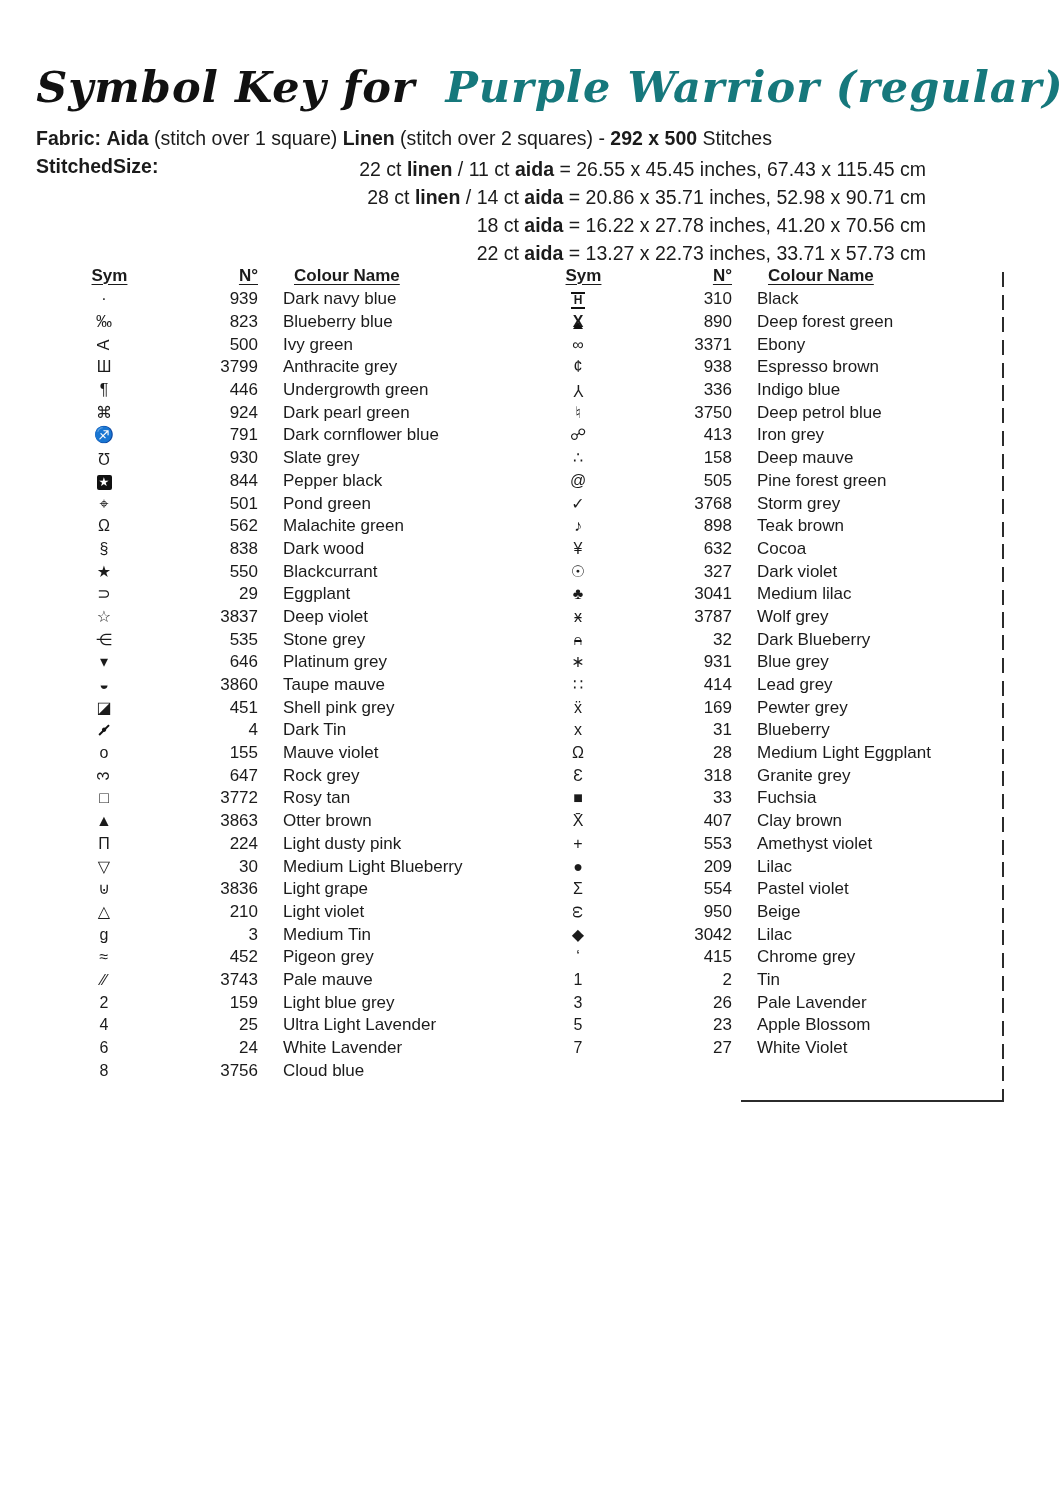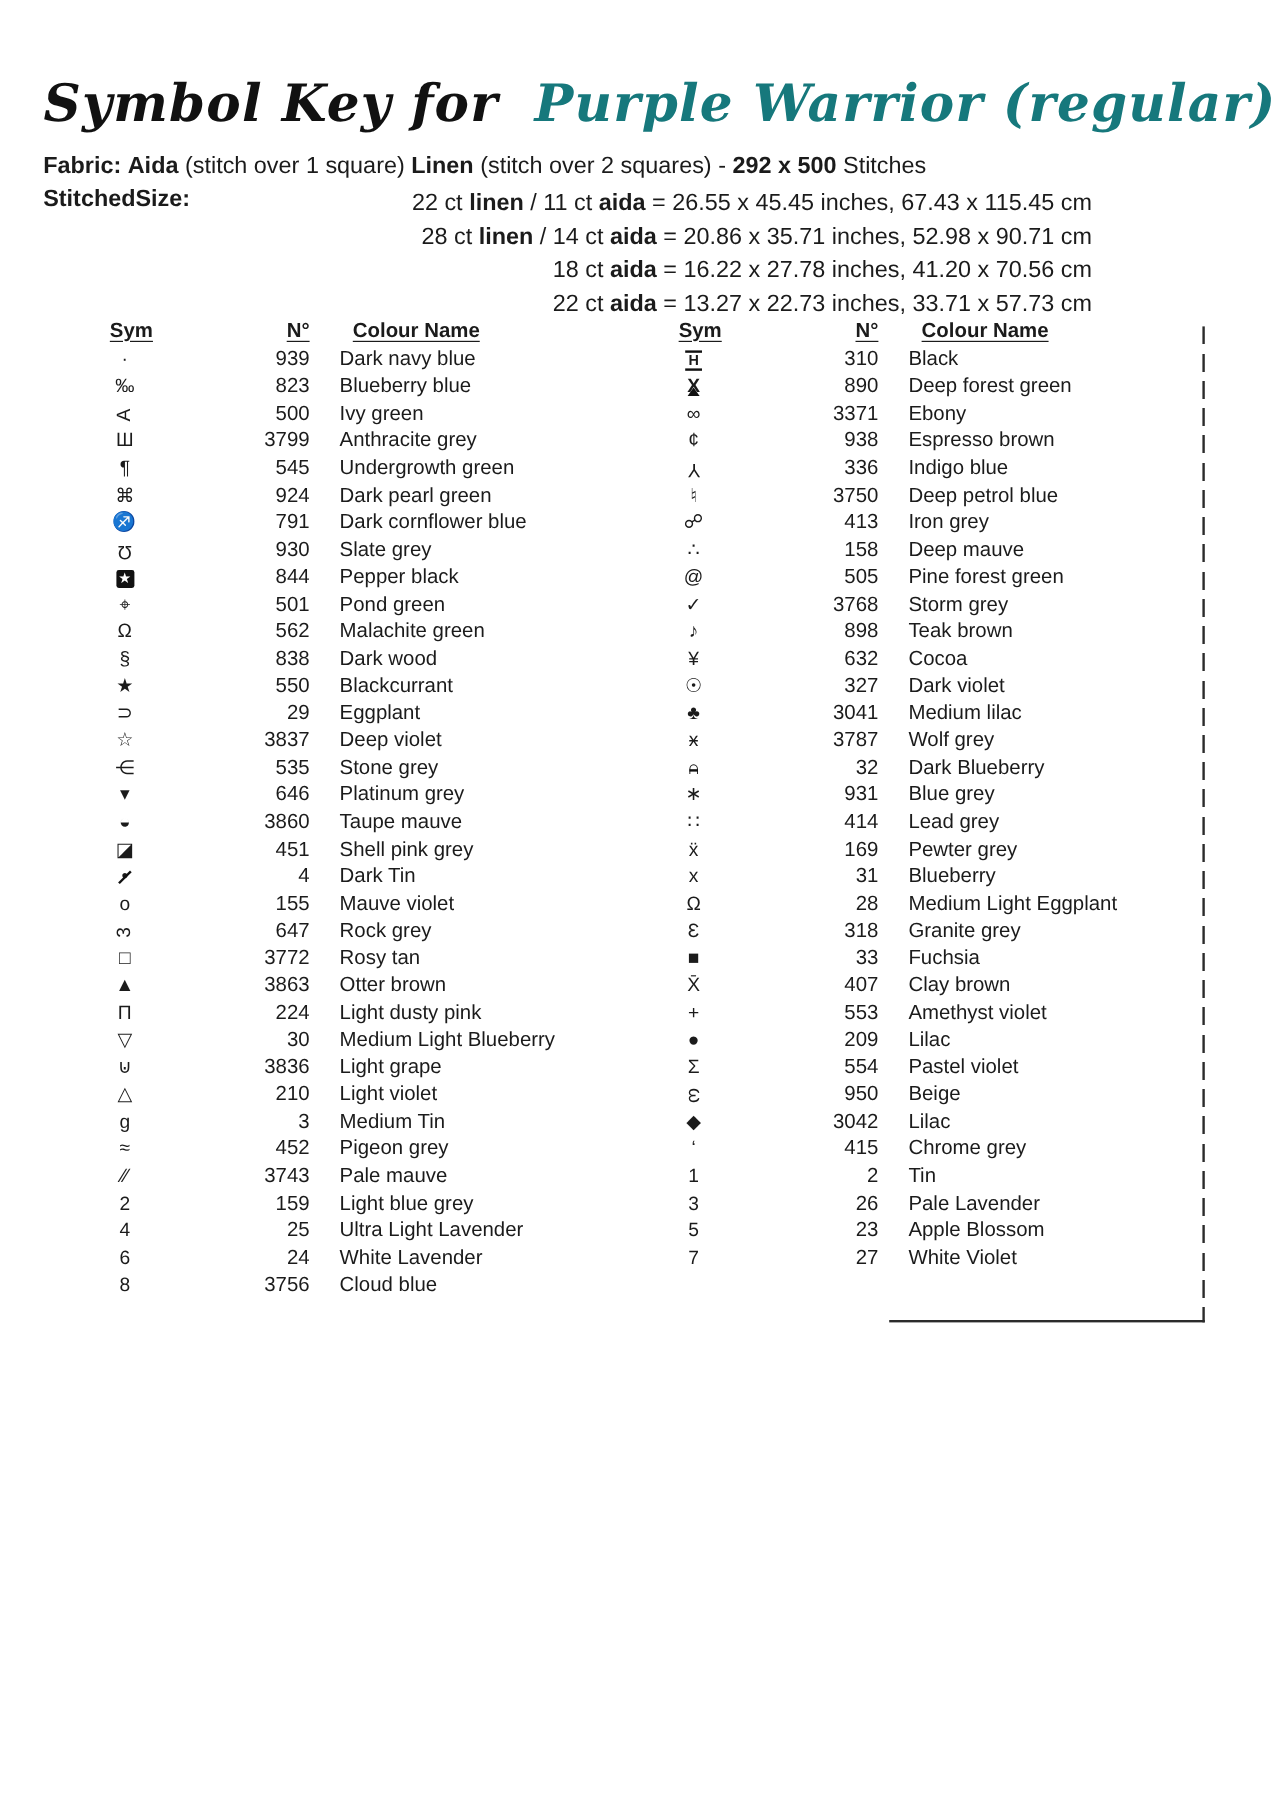--- a/index.html
+++ b/index.html
@@ -8,21 +8,21 @@
   .b{font-weight:bold;text-align:center;}
   
   .title{position:absolute;top:62px;left:0;width:100%;text-align:center;
          font-family:"DejaVu Serif", serif;font-style:italic;font-weight:bold;
          font-size:43px;letter-spacing:1px;white-space:nowrap;}
   .title .t-black{color:#111111;}
   .title .t-teal{color:#16787c;margin-left:14px;}
   
   .fabric{position:absolute;top:127px;left:36px;font-size:19.5px;white-space:nowrap;}
   .ss-label{position:absolute;top:155px;left:36px;font-size:19.5px;font-weight:bold;}
-  .sizes{position:absolute;top:155px;left:144px;width:766px;text-align:right;
+  .sizes{position:absolute;top:155px;left:160px;width:766px;text-align:right;
          font-size:19.5px;line-height:28px;white-space:nowrap;}
   
   .keytab{position:absolute;top:264px;}
   .keytab.left{left:62px;}
   .keytab.right{left:536px;}
   .hrow{display:flex;align-items:center;height:24px;font-size:17px;font-weight:bold;}
   .hrow .h{text-decoration:underline;text-underline-offset:3px;margin-left:11px;}
   .c-sym{width:84px;text-align:center;}
   .c-no{width:112px;text-align:right;}
   .c-name{padding-left:25px;text-align:left;white-space:nowrap;}
@@ -93,21 +93,21 @@
           <span class="c-no">500</span>
           <span class="c-name">Ivy green</span>
         </div>
         <div class="row">
           <span class="c-sym"><span class="sym">Ш</span></span>
           <span class="c-no">3799</span>
           <span class="c-name">Anthracite grey</span>
         </div>
         <div class="row">
           <span class="c-sym"><span class="sym">¶</span></span>
-          <span class="c-no">545</span>
+          <span class="c-no">446</span>
           <span class="c-name">Undergrowth green</span>
         </div>
         <div class="row">
           <span class="c-sym"><span class="sym">⌘</span></span>
           <span class="c-no">924</span>
           <span class="c-name">Dark pearl green</span>
         </div>
         <div class="row">
           <span class="c-sym"><span class="sym">♐</span></span>
           <span class="c-no">791</span>

